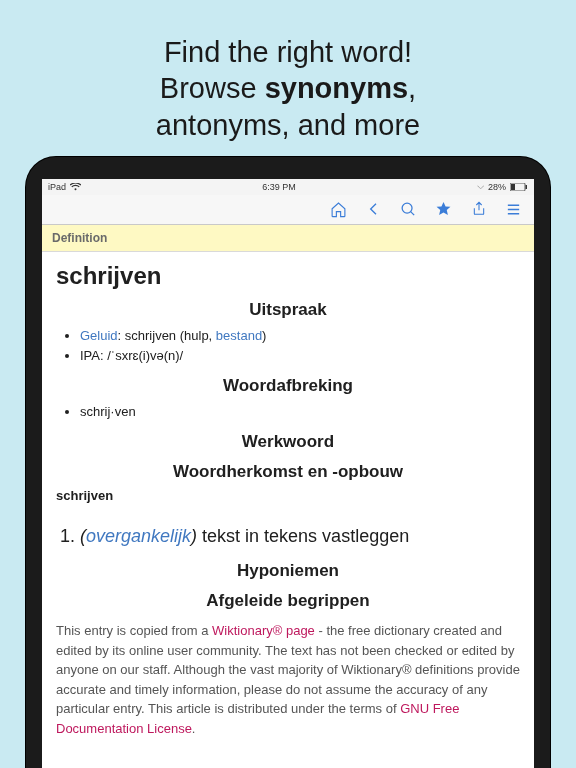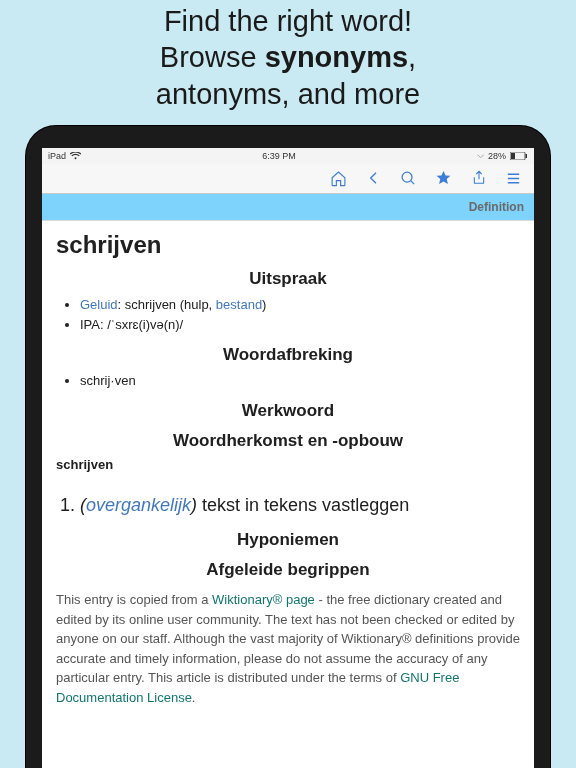--- a/index.html
+++ b/index.html
@@ -5,21 +5,21 @@
 * { margin: 0; padding: 0; box-sizing: border-box; }
 body {
   background: #c9eaf2;
   font-family: "Helvetica Neue", Arial, sans-serif;
   width: 576px;
   height: 768px;
   overflow: hidden;
 }
 .promo {
   text-align: center;
-  padding: 3px 20px 14px;
+  padding: 34px 20px 14px;
   color: #1a1a1a;
   font-size: 29px;
   line-height: 1.25;
   font-weight: 300;
 }
 .promo b { font-weight: 700; }
 .ipad {
   margin: 0 auto;
   width: 524px;
   background: #1b1b1b;
@@ -51,43 +51,42 @@
   border-bottom: 1px solid #c9c9c9;
   display: flex;
   justify-content: flex-end;
   align-items: center;
   gap: 18px;
   padding: 0 12px;
   background: #f7f7f7;
 }
 .toolbar .tb-icon { width: 17px; height: 17px; color: #3b7dd8; display: flex; align-items: center; justify-content: center; }
 .section-label {
-  background: #7dd3fc;
+  background: #fef9c3;
   color: #6a6a6a;
   font-size: 12px;
   font-weight: 700;
   padding: 6px 10px;
   border-bottom: 1px solid #d9d9d9;
-  text-align: right;
 }
 .content {
   padding: 10px 14px 18px;
   font-family: Arial, Helvetica, sans-serif;
   color: #202020;
 }
 .content h1.headword { font-size: 24px; font-weight: 700; margin-bottom: 8px; }
 .content h2 { font-size: 17px; font-weight: 700; margin: 10px 0 6px; text-align: center; }
 .content h3.sub { font-size: 13px; font-weight: 700; margin: 4px 0 6px; }
 .content ul { list-style: disc; padding-left: 24px; font-size: 13px; line-height: 1.55; }
 .content ol { list-style: decimal; padding-left: 24px; font-size: 18px; line-height: 1.55; margin-top: 20px; }
 .content p { font-size: 13px; line-height: 1.5; }
 .lnk { color: #4078c0; cursor: pointer; }
 .italic { font-style: italic; }
 .footer { font-size: 12px; line-height: 1.55; color: #555; margin-top: 10px; }
-.footer .lnk { color: #0f766e; }
+.footer .lnk { color: #be185d; }
 </style>
 </head>
 <body>
 
 <div class="promo">
   <span>Find the right word!</span><br>
   <span>Browse </span><b>synonyms</b><span>,</span><br>
   <span>antonyms, and more</span>
 </div>
 

